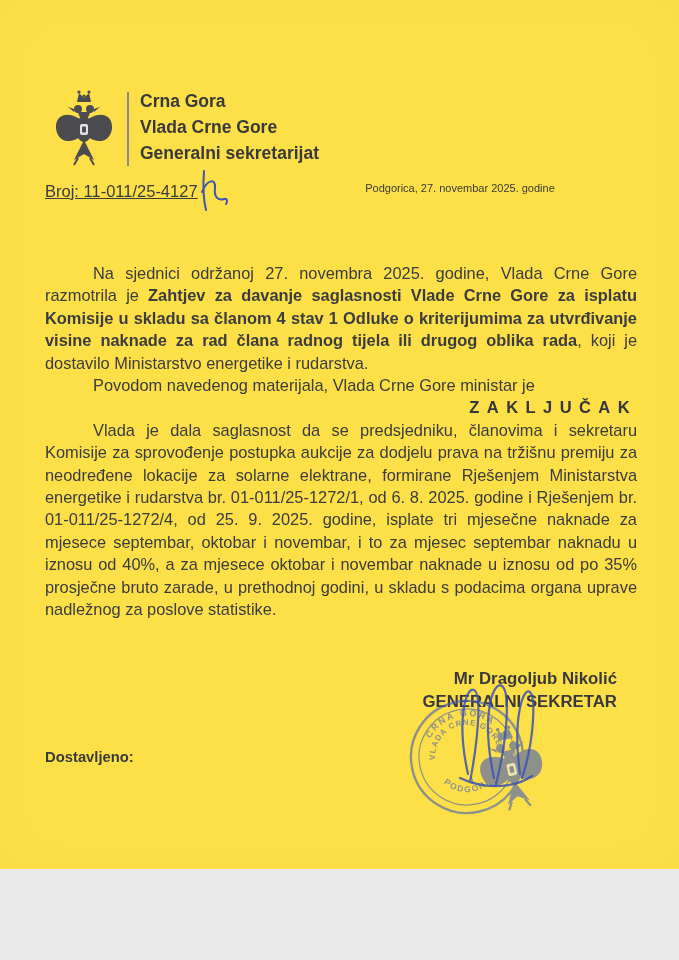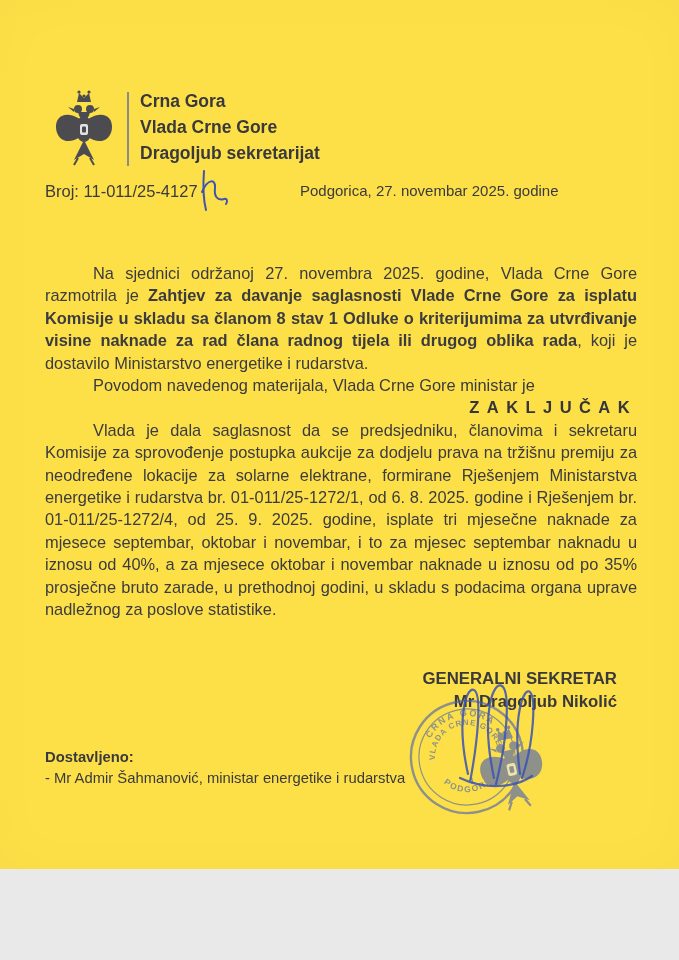--- a/index.html
+++ b/index.html
@@ -11,34 +11,34 @@
     box-shadow:inset 0 0 60px rgba(40,40,60,0.02);
     font-family:"Liberation Sans","DejaVu Sans",sans-serif;
     color:#3a3a3e;
     overflow:hidden;
   }
   
   .emblem{position:absolute;left:52px;top:86px;width:64px;height:84px;}
   .lh-divider{position:absolute;left:127px;top:92px;width:2px;height:74px;background:#8a8a8e;}
   .lh-text{position:absolute;left:140px;top:88px;font-weight:bold;font-size:17.5px;line-height:26px;color:#39393d;}
   
-  .ref-number{position:absolute;left:45px;top:182px;font-size:16.5px;color:#3a3a3e;}
+  .ref-number{position:absolute;left:45px;top:182px;font-size:16.5px;color:#3a3a3e;text-decoration:underline;}
   .hand-mark{position:absolute;left:196px;top:168px;width:42px;height:48px;}
-  .ref-date{position:absolute;left:300px;right:59px;top:182px;font-size:15px;text-align:left;color:#3a3a3e;}
+  .ref-date{position:absolute;left:300px;right:59px;top:182px;font-size:11px;text-align:center;color:#3a3a3e;}
   
   .body-block{position:absolute;left:45px;right:42px;top:262px;font-size:16.4px;line-height:22.4px;text-align:justify;color:#3b3b40;}
   .body-block p{margin:0;text-indent:48px;}
   .bold{font-weight:bold;}
   .zakljucak{margin:14px 0 15px 0;text-align:right;text-indent:0 !important;font-weight:bold;letter-spacing:0.45em;font-size:16.5px;color:#35353a;}
   
   .sig-block{position:absolute;right:62px;top:668px;text-align:right;font-weight:bold;font-size:16.8px;line-height:22.5px;color:#39393d;}
   .sig-art{position:absolute;left:390px;top:678px;width:220px;height:180px;pointer-events:none;}
   
   .dist-block{position:absolute;left:45px;top:748px;font-size:14.8px;line-height:18.5px;color:#3a3a3e;}
-  .dist-label{font-weight:bold;margin-bottom:2px;}
+  .dist-label{font-weight:bold;margin-bottom:13px;}
 </style>
 </head>
 <body>
 
 <div class="page">
 
   <svg width="0" height="0" style="position:absolute">
     <defs>
       <symbol id="eagle" viewBox="0 0 64 84">
         <path d="M25,16 L27,7 L32,12 L37,7 L39,16 Z"></path>
@@ -61,40 +61,40 @@
     </defs>
   </svg>
 
   <svg class="emblem" viewBox="0 0 64 84">
     <use href="#eagle" fill="#4c4c50" color="#4c4c50"></use>
   </svg>
   <div class="lh-divider"></div>
   <div class="lh-text">
     <div>Crna Gora</div>
     <div>Vlada Crne Gore</div>
-    <div>Dragoljub sekretarijat</div>
+    <div>Generalni sekretarijat</div>
   </div>
 
   <div class="ref-number">Broj: 11-011/25-4127</div>
   <svg class="hand-mark" viewBox="0 0 42 48">
     <path d="M8,3 C7,16 7,30 10,42" stroke="#3d55b0" stroke-width="2" fill="none" stroke-linecap="round"></path>
     <path d="M6,24 C12,10 20,11 19,20 C18,28 21,33 28,31 C31,30 32,33 30,36" stroke="#3d55b0" stroke-width="2" fill="none" stroke-linecap="round"></path>
   </svg>
   <div class="ref-date">Podgorica, 27. novembar 2025. godine</div>
 
   <div class="body-block">
-    <p><span>Na sjednici održanoj 27. novembra 2025. godine, Vlada Crne Gore razmotrila je </span><span class="bold">Zahtjev za davanje saglasnosti Vlade Crne Gore za isplatu Komisije u skladu sa članom 8 stav 1 Odluke o kriterijumima za utvrđivanje visine naknade za rad člana radnog tijela ili drugog oblika rada</span><span>, koji je dostavilo Ministarstvo energetike i rudarstva.</span></p>
+    <p><span>Na sjednici održanoj 27. novembra 2025. godine, Vlada Crne Gore razmotrila je </span><span class="bold">Zahtjev za davanje saglasnosti Vlade Crne Gore za isplatu Komisije u skladu sa članom 4 stav 1 Odluke o kriterijumima za utvrđivanje visine naknade za rad člana radnog tijela ili drugog oblika rada</span><span>, koji je dostavilo Ministarstvo energetike i rudarstva.</span></p>
     <p>Povodom navedenog materijala, Vlada Crne Gore ministar je</p>
     <p class="zakljucak">ZAKLJUČAK</p>
     <p>Vlada je dala saglasnost da se predsjedniku, članovima i sekretaru Komisije za sprovođenje postupka aukcije za dodjelu prava na tržišnu premiju za neodređene lokacije za solarne elektrane, formirane Rješenjem Ministarstva energetike i rudarstva br. 01-011/25-1272/1, od 6. 8. 2025. godine i Rješenjem br. 01-011/25-1272/4, od 25. 9. 2025. godine, isplate tri mjesečne naknade za mjesece septembar, oktobar i novembar, i to za mjesec septembar naknadu u iznosu od 40%, a za mjesece oktobar i novembar naknade u iznosu od po 35% prosječne bruto zarade, u prethodnoj godini, u skladu s podacima organa uprave nadležnog za poslove statistike.</p>
   </div>
 
   <div class="sig-block">
+    <div>Mr Dragoljub Nikolić</div>
     <div>GENERALNI SEKRETAR</div>
-    <div>Mr Dragoljub Nikolić</div>
   </div>
 
   <svg class="sig-art" viewBox="0 0 220 180">
     <defs>
       <path id="arcTop" d="M 36 79 A 41 41 0 0 1 118 79"></path>
       <path id="arcMid" d="M 45 79 A 32 32 0 0 1 109 79"></path>
       <path id="arcBottom" d="M 42 79 A 35 35 0 0 0 112 79"></path>
     </defs>
 
     <g transform="rotate(-12 77 79)" opacity="0.62">
@@ -118,16 +118,15 @@
     <g stroke="#3a52b5" stroke-width="2.2" fill="none" stroke-linecap="round" opacity="0.85">
       <path d="M78,96 C66,42 76,8 84,12 C92,16 88,62 80,104"></path>
       <path d="M104,100 C90,34 104,2 112,8 C120,14 118,58 106,106"></path>
       <path d="M130,96 C122,38 134,8 140,14 C146,20 144,64 132,100"></path>
       <path d="M70,100 C95,112 125,110 142,98"></path>
     </g>
   </svg>
 
   <div class="dist-block">
     <div class="dist-label">Dostavljeno:</div>
-    <div>- Mr Admir Šahmanović, ministar energetike i rudarstva</div>
   </div>
 
 </div>
 
 </body></html>

